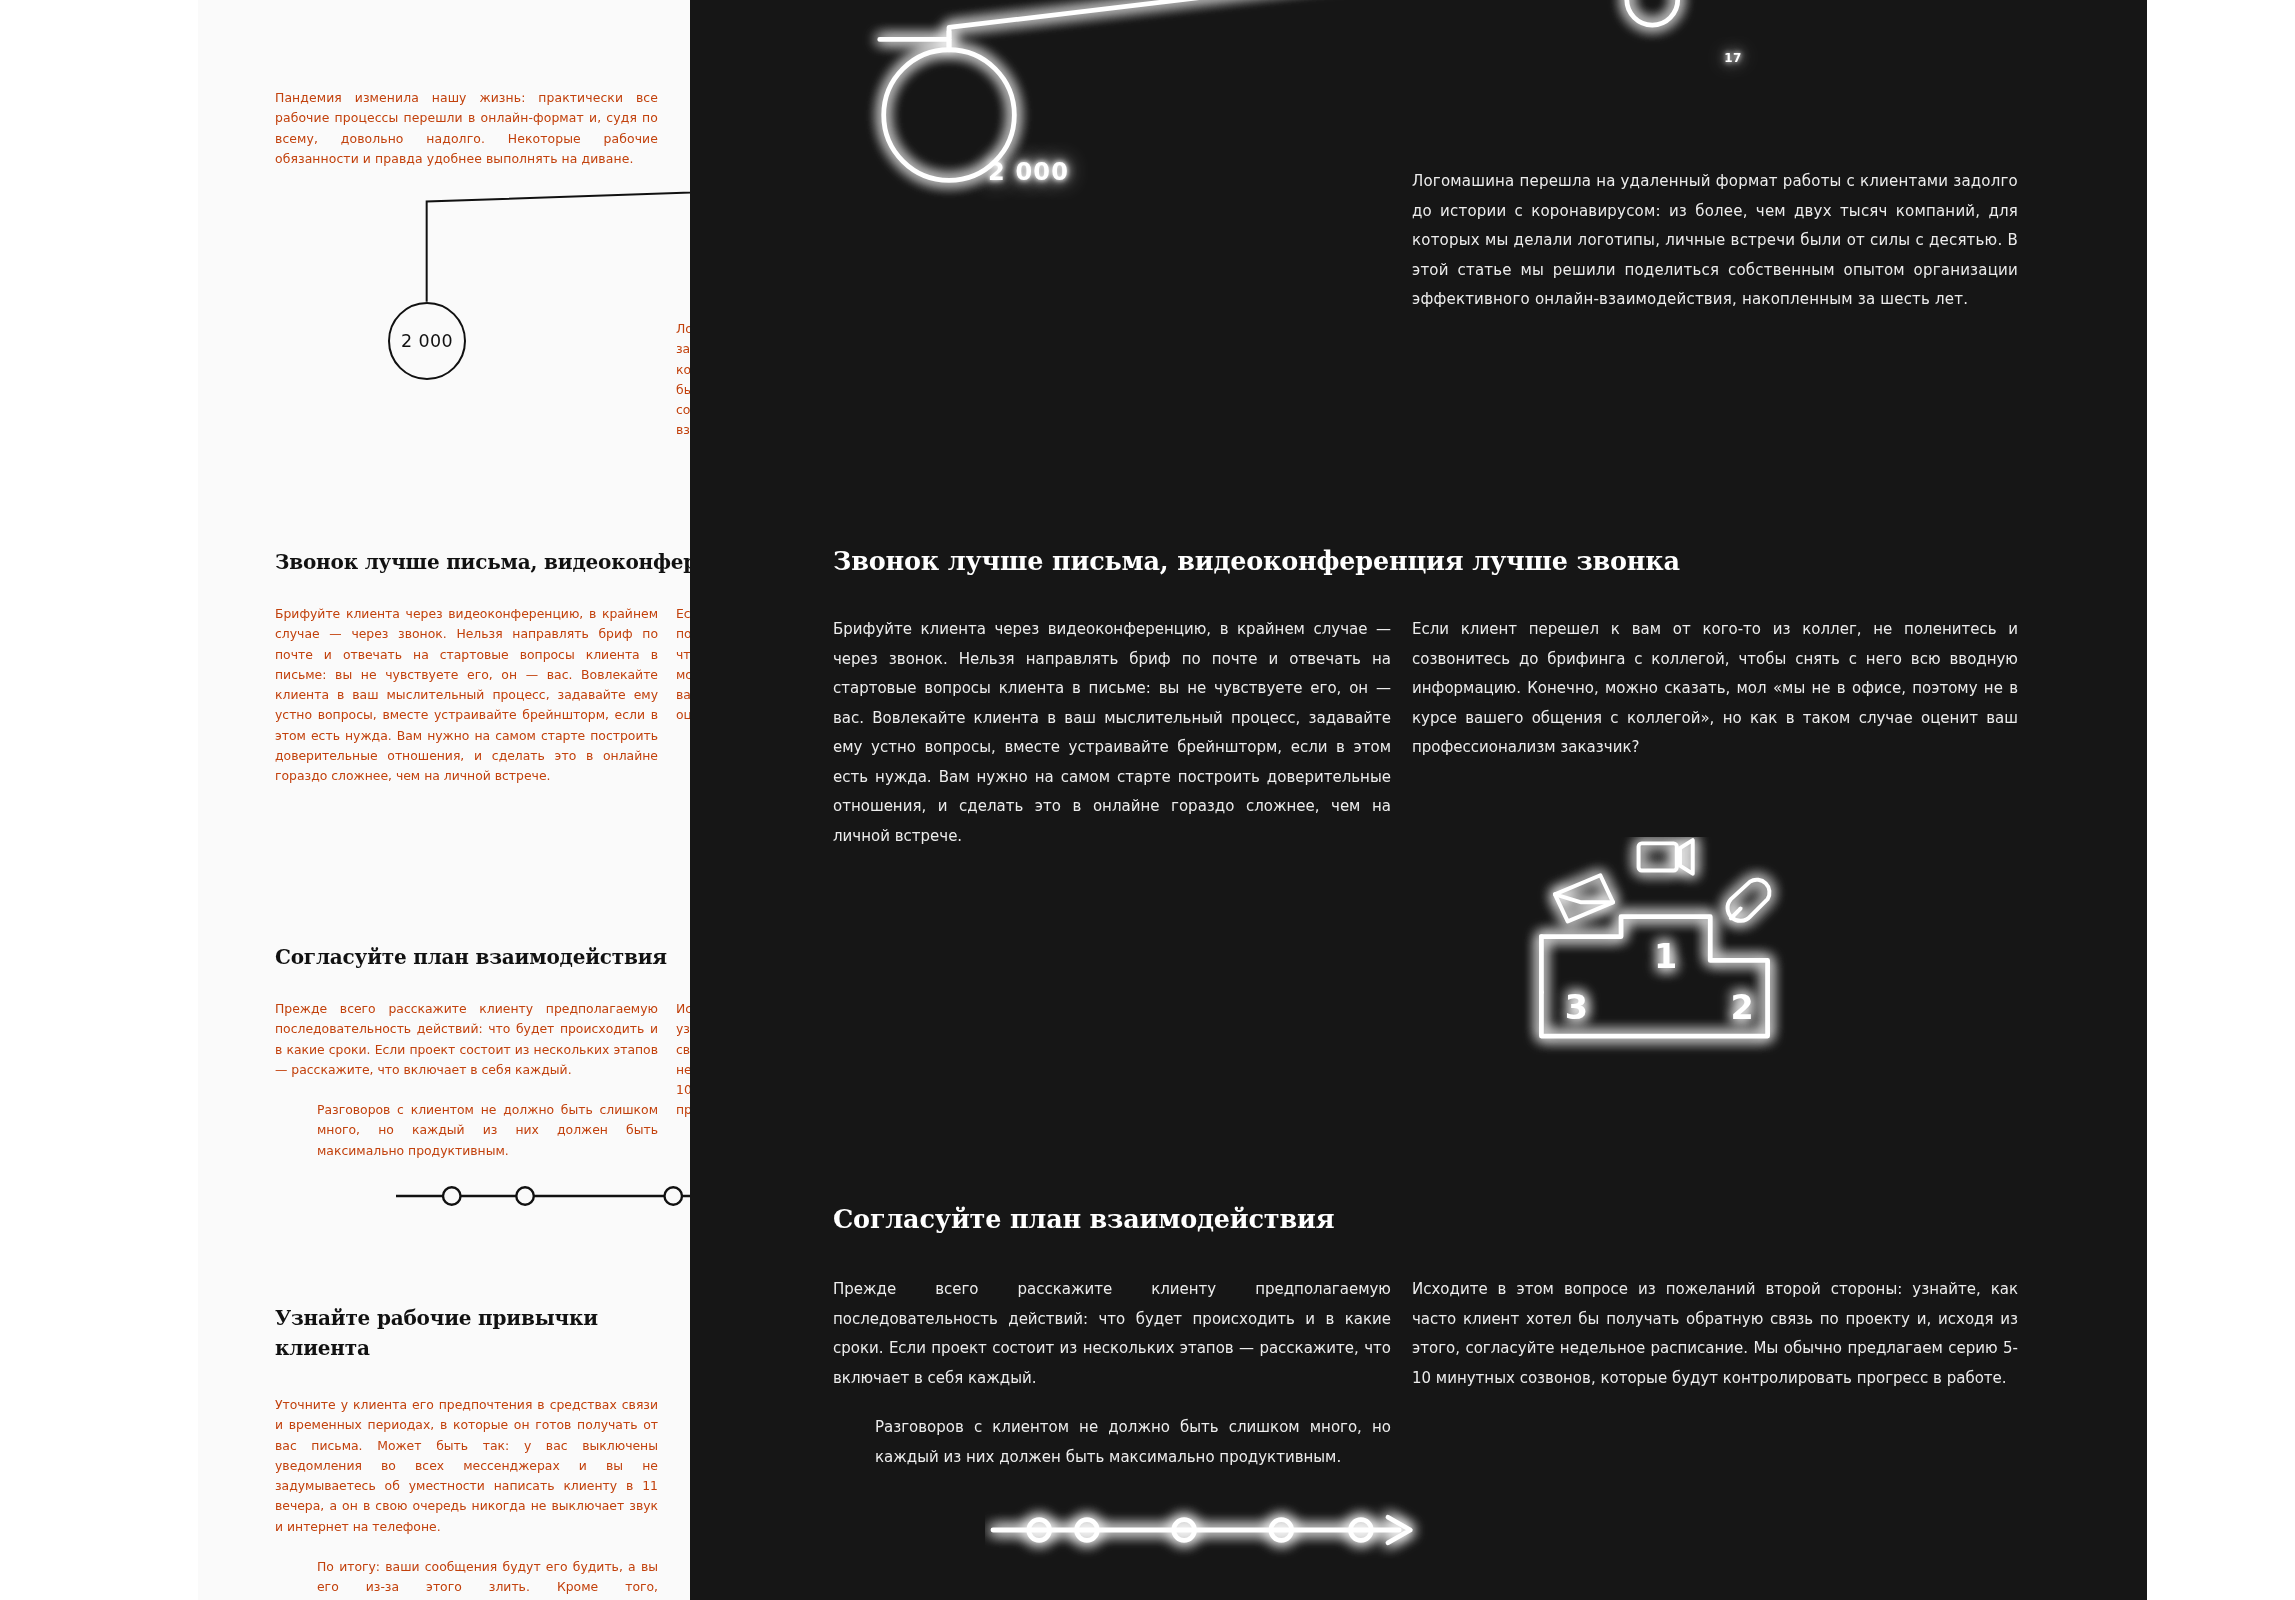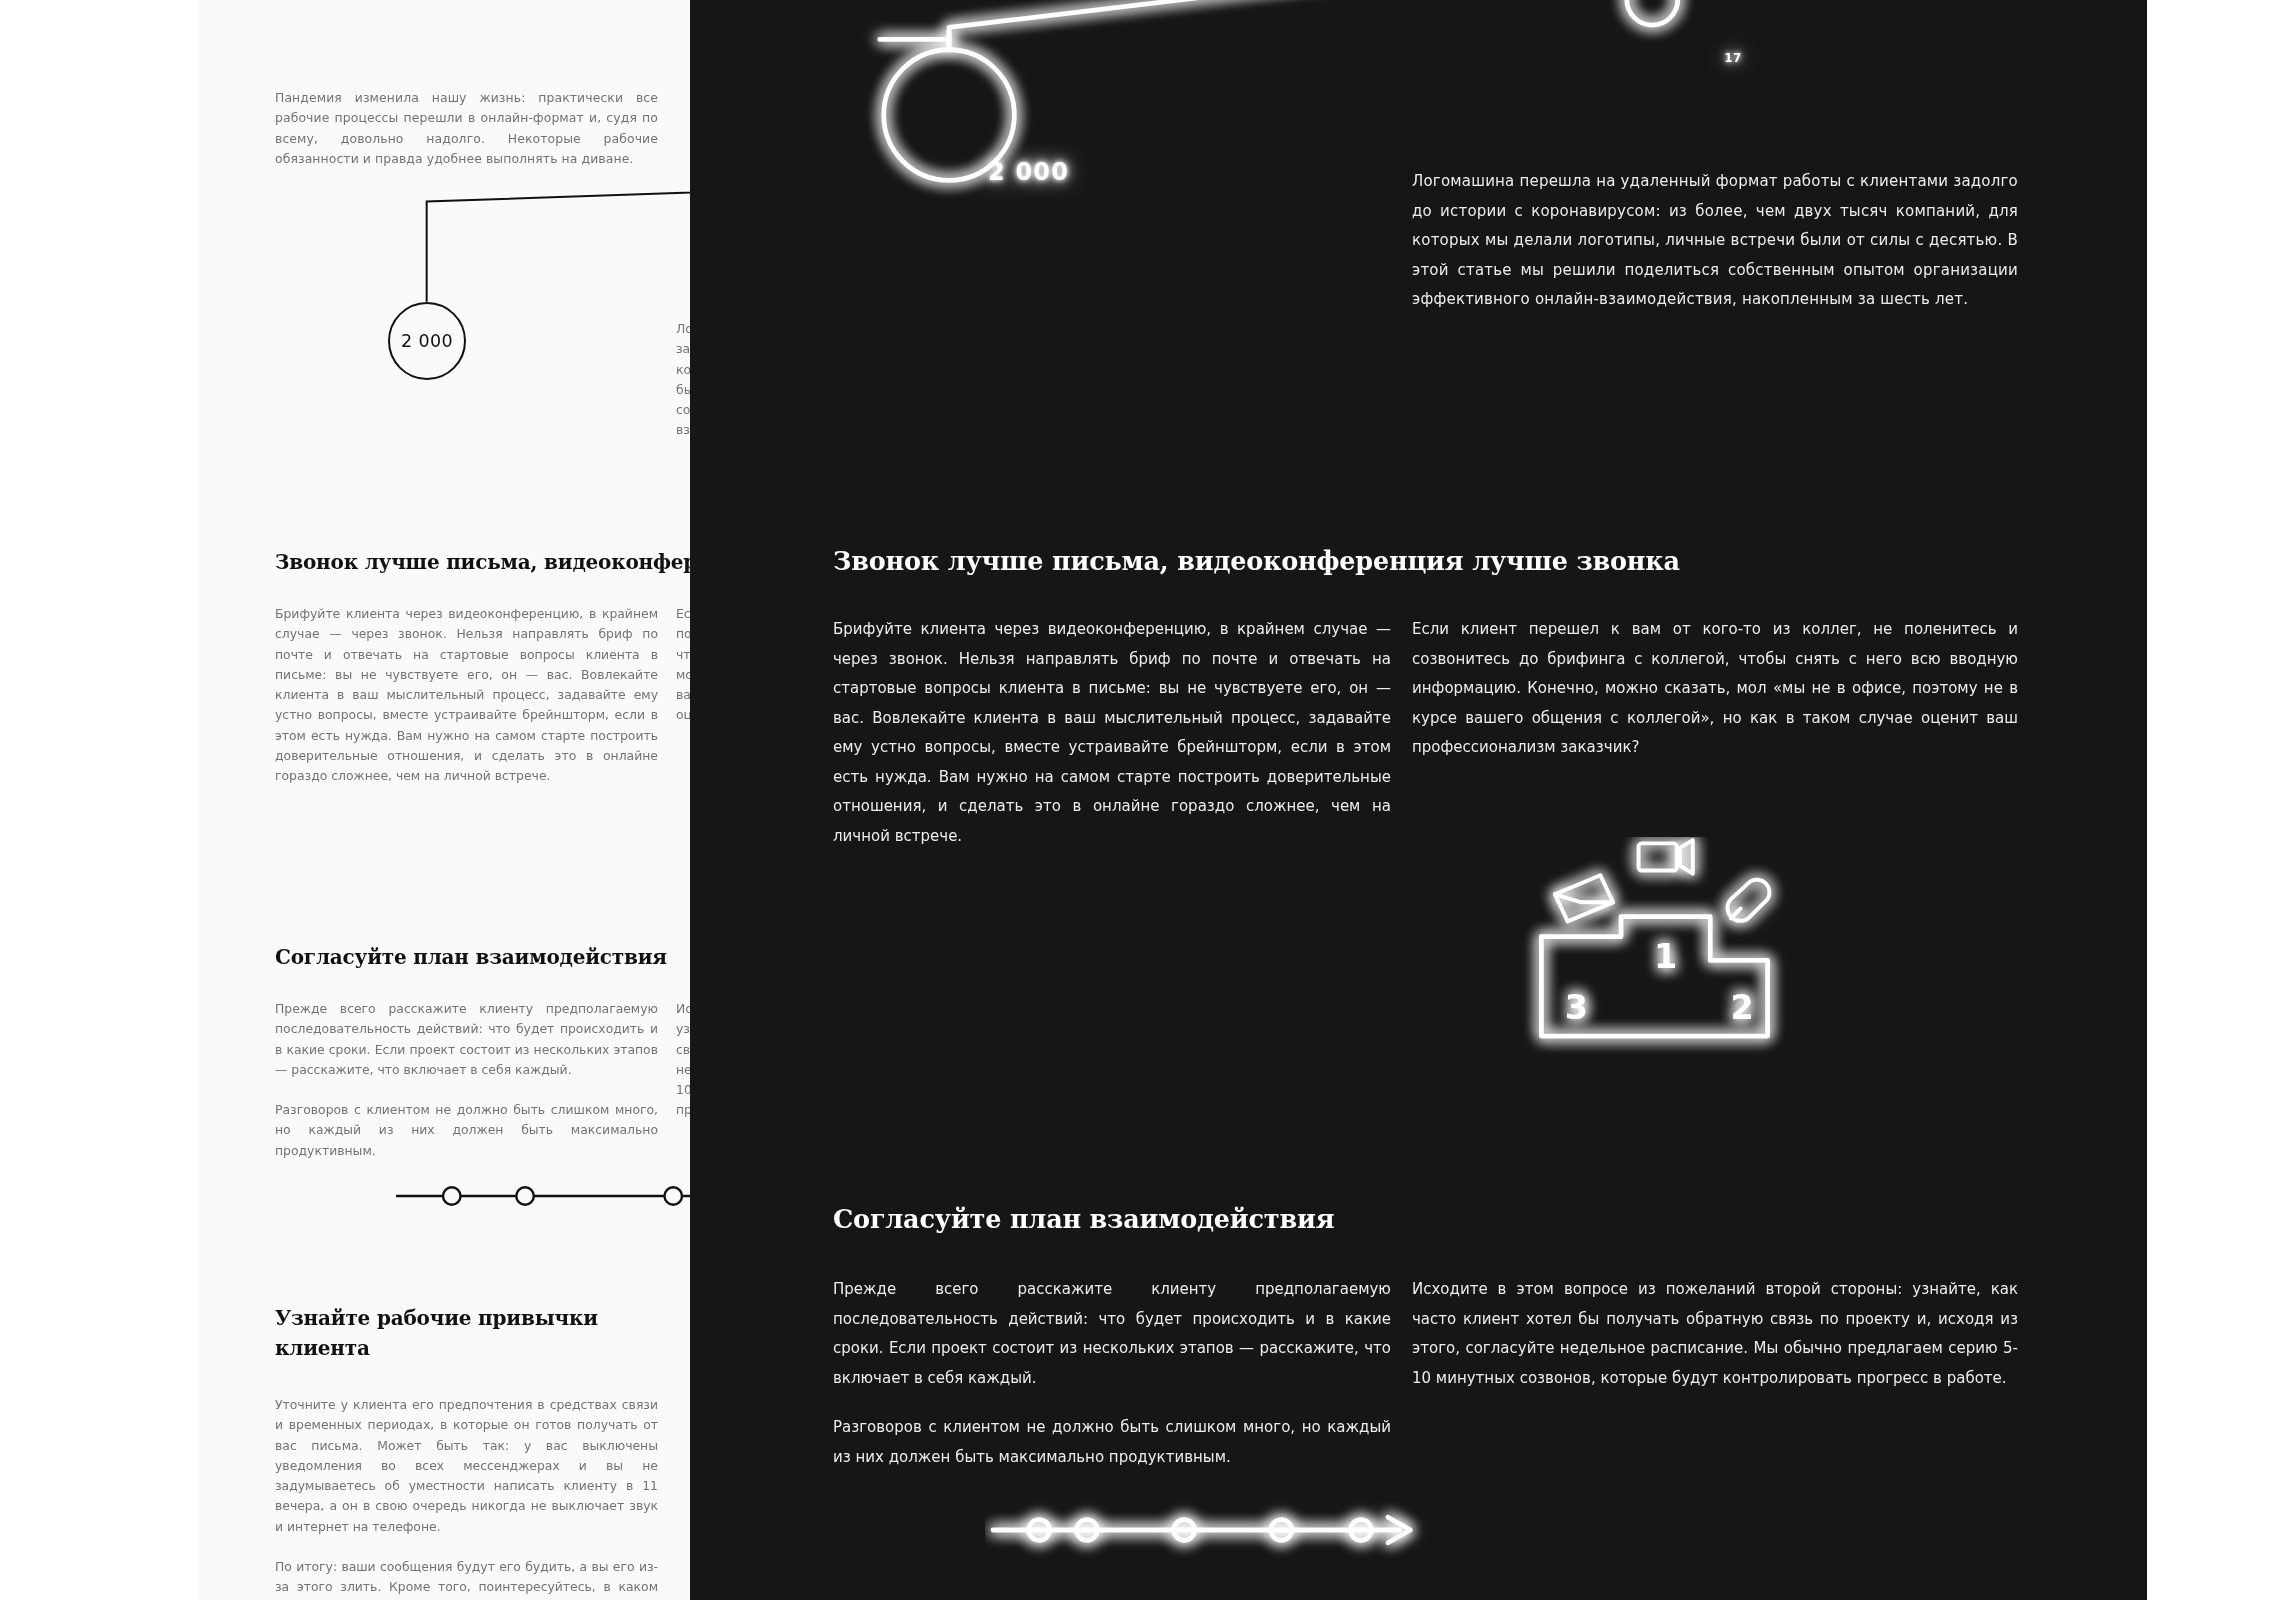--- a/index.html
+++ b/index.html
@@ -41,42 +41,42 @@
     font-weight: 700;
     letter-spacing: -0.2px;
   }
   .mono {
     font-family: "DejaVu Sans", sans-serif;
     text-align: justify;
   }
 
   
   #light-inner .h-serif { color: #111; }
-  #light-inner .body    { color: #737373; }
+  #light-inner .body    { color: #c2410c; }
 
   .l-lead {
     position: absolute;
     left: 77px; top: 88px; width: 383px;
     font-size: 12.4px; line-height: 20.3px;
     letter-spacing: 0.1px;
   }
   .l-intro {
     position: absolute;
     left: 478px; top: 319px; width: 446px;
     font-size: 12.4px; line-height: 20.3px;
   }
   .l-h1 { position:absolute; left:77px; top:550px; width:717px; font-size:20px; white-space:nowrap;}
   .l-c1a{ position:absolute; left:77px; top:604px; width:383px; font-size:12.4px; line-height:20.3px;}
   .l-c1b{ position:absolute; left:478px; top:604px; width:383px; font-size:12.4px; line-height:20.3px;}
   .l-h2 { position:absolute; left:77px; top:945px; width:717px; font-size:20px; white-space:nowrap;}
   .l-c2a{ position:absolute; left:77px; top:999px; width:383px; font-size:12.4px; line-height:20.3px;}
   .l-c2b{ position:absolute; left:478px; top:999px; width:383px; font-size:12.4px; line-height:20.3px;}
   .l-h3 { position:absolute; left:77px; top:1303px; width:335px; font-size:20px; line-height:30px;}
   .l-c3a{ position:absolute; left:77px; top:1395px; width:383px; font-size:12.4px; line-height:20.3px;}
-  .para + .para { margin-top: 20px; }
+  .para + .para { margin-top: 20px; margin-left: 42px; }
 
   
   .l-graphic { position:absolute; left:0; top:112px; width:988px; height:343px; }
   .l-circle {
     position:absolute; left:190px; top:190px;
     width:78px; height:78px; border:2px solid #111; border-radius:50%;
     display:flex; align-items:center; justify-content:center;
     font-size:17.5px; color:#111; letter-spacing:0.4px;
     font-family:"DejaVu Sans", sans-serif;
   }

